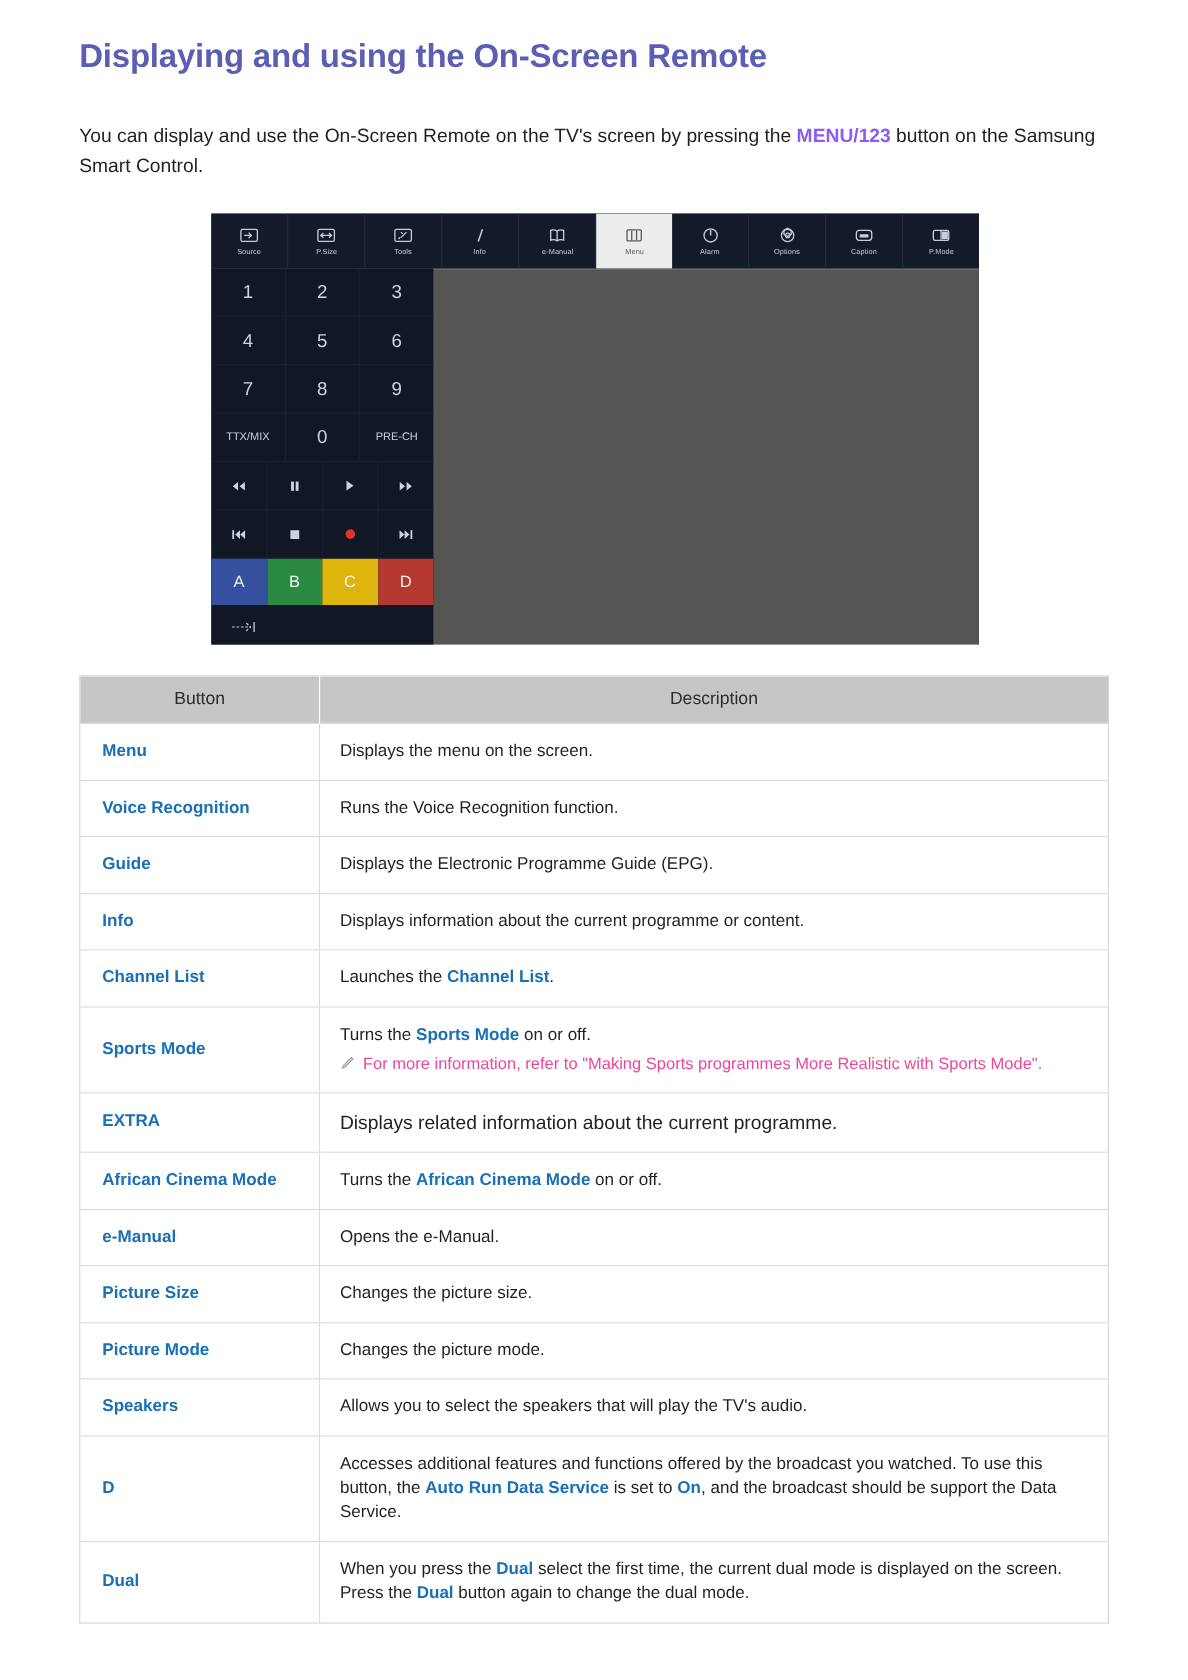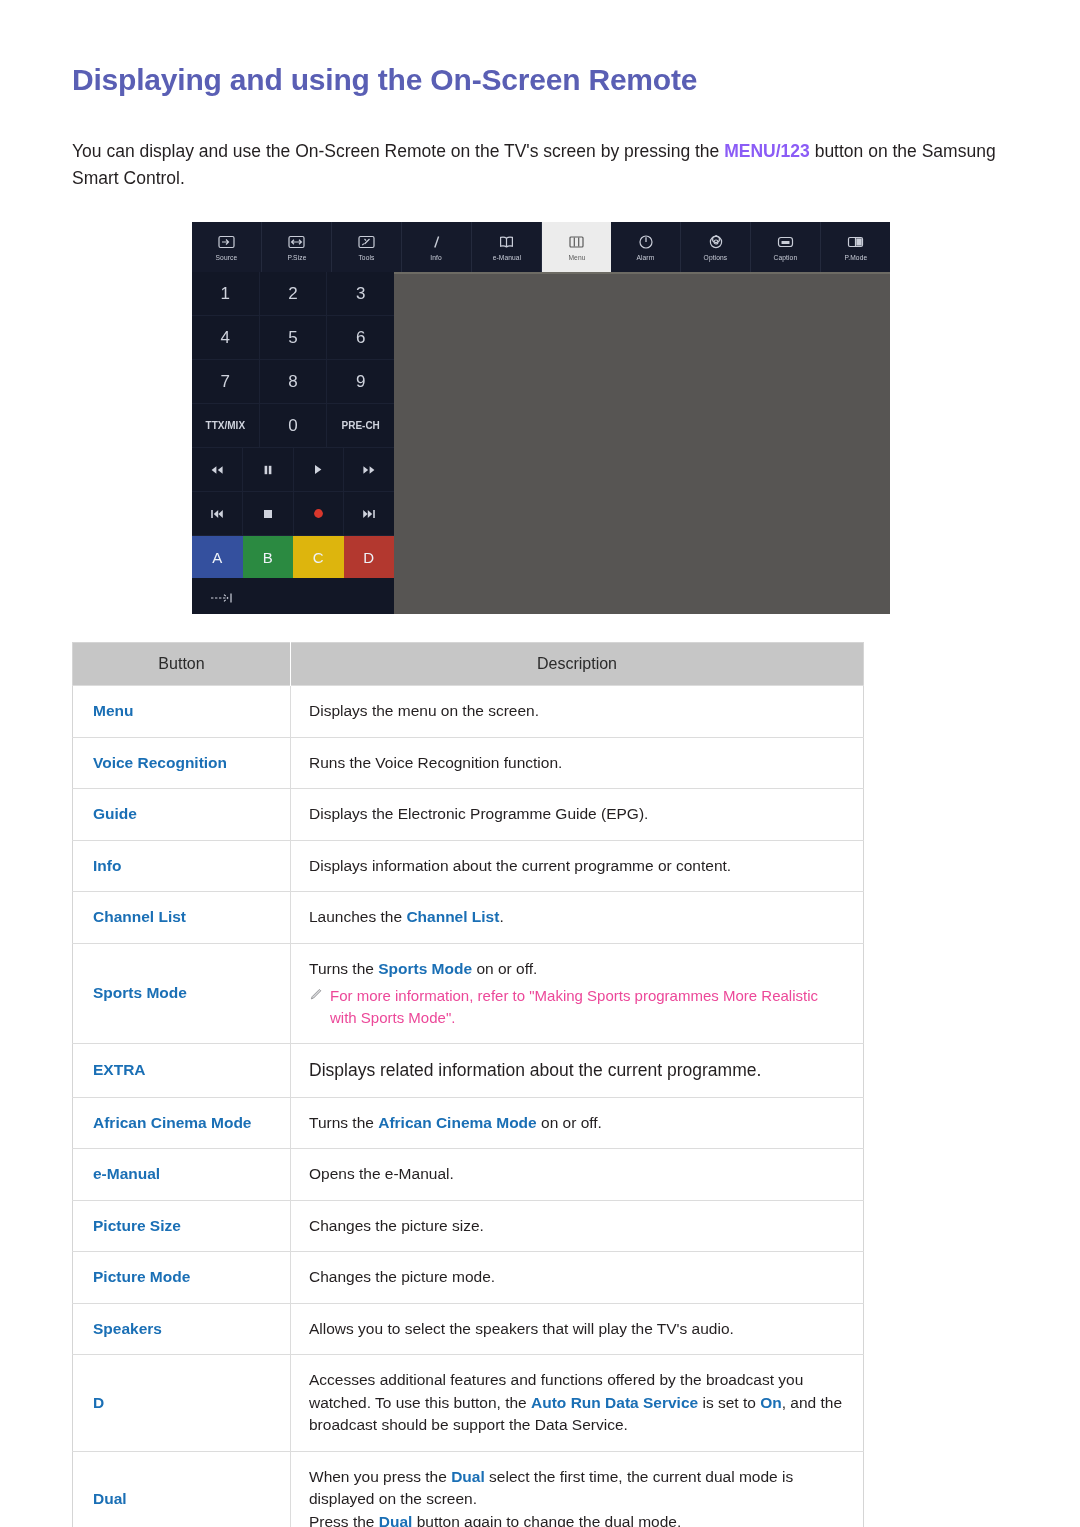--- a/index.html
+++ b/index.html
@@ -18,21 +18,21 @@
     position: relative;
     width: 1080px;
     height: 1527px;
     box-sizing: border-box;
     padding: 0 72px;
   }
 
   
   .page-title {
     margin: 0;
-    padding-top: 62px;
+    padding-top: 34px;
     font-size: 30px;
     font-weight: bold;
     letter-spacing: -0.2px;
     color: #5a5fb4;
     line-height: 1.2;
   }
 
   
   .intro {
     margin: 0;
@@ -113,42 +113,42 @@
     display: flex;
     align-items: center;
     justify-content: center;
     color: #cfd3dd;
     font-size: 17px;
     border-right: 1px solid #1b2133;
     border-bottom: 1px solid #1b2133;
     box-sizing: border-box;
   }
   .pad-key:last-child { border-right: none; }
-  .pad-key.small { font-size: 10px; font-weight: bold; }
+  .pad-key.small { font-size: 10px; font-weight: normal; }
   .pad-row.media .pad-key { font-size: 11px; }
   .pad-row.colors { height: 42px; }
   .pad-key.color {
     font-size: 15px;
     border: none;
     color: #eef2f8;
   }
   .pad-row.last { height: 40px; }
   .pad-key.wide {
     flex: 1 1 100%;
     justify-content: flex-start;
     padding-left: 18px;
     border-right: none;
     border-bottom: none;
     font-size: 13px;
   }
 
   
   .btn-table {
     margin-top: 28px;
-    width: 792px;
+    width: 936px;
     border-collapse: collapse;
     table-layout: fixed;
     border: 1px solid #d5d5d5;
   }
   .btn-table col.c1 { width: 218px; }
   .btn-table th {
     background: #c6c6c6;
     font-weight: normal;
     font-size: 16px;
     color: #2b2b2b;

